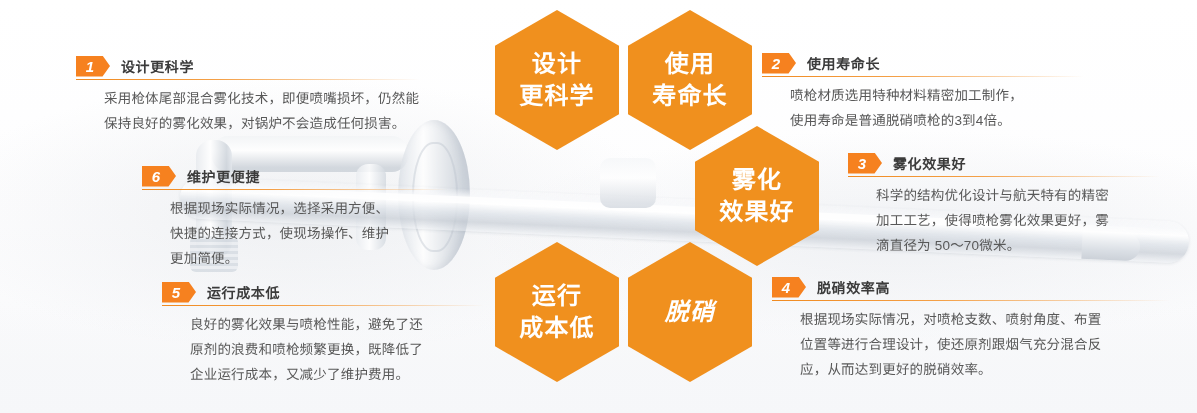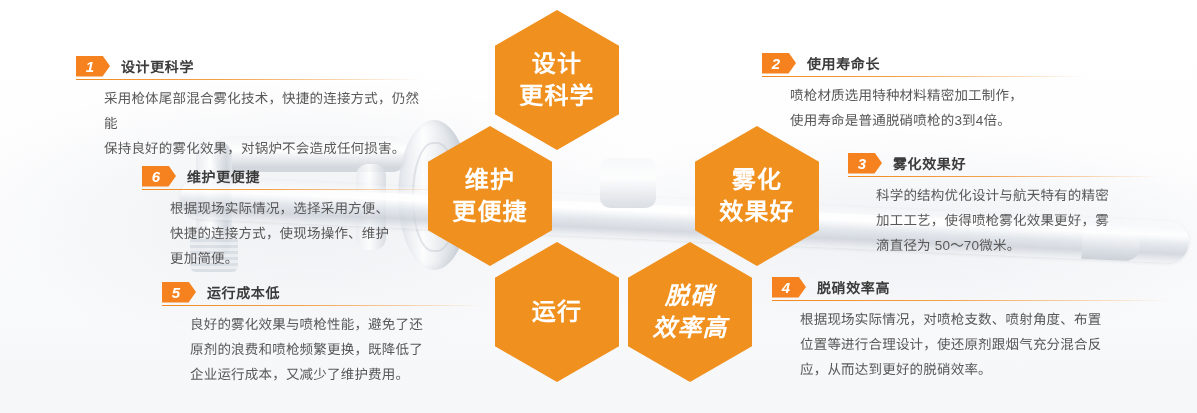--- a/index.html
+++ b/index.html
@@ -208,44 +208,44 @@
   <div class="bg-photo bg-lance-hi"></div>
   <div class="bg-photo bg-collar"></div>
   <div class="bg-photo bg-lance-tip"></div>
   <div class="bg-photo bg-haze"></div>
 
   <div class="comb">
     <div class="hex hex-1">
       <span>设计</span>
       <span>更科学</span>
     </div>
-    <div class="hex hex-3">
-      <span>维护</span>
-      <span>更便捷</span>
+    <div class="hex hex-2">
+      <span>使用</span>
+      <span>寿命长</span>
     </div>
     <div class="hex hex-4">
       <span>雾化</span>
       <span>效果好</span>
     </div>
     <div class="hex hex-5">
       <span>运行</span>
+      <span>成本低</span>
     </div>
     <div class="hex hex-6">
       <span>脱硝</span>
-      <span>效率高</span>
     </div>
   </div>
 
   <div class="feat feat-1">
     <div class="feat-head">
       <div class="badge">1</div>
       <div class="feat-title">设计更科学</div>
     </div>
     <div class="rule"></div>
-    <div class="feat-body indent">采用枪体尾部混合雾化技术，快捷的连接方式，仍然能
+    <div class="feat-body indent">采用枪体尾部混合雾化技术，即便喷嘴损坏，仍然能
 保持良好的雾化效果，对锅炉不会造成任何损害。</div>
   </div>
 
   <div class="feat feat-2">
     <div class="feat-head">
       <div class="badge">2</div>
       <div class="feat-title">使用寿命长</div>
     </div>
     <div class="rule"></div>
     <div class="feat-body indent">喷枪材质选用特种材料精密加工制作，

